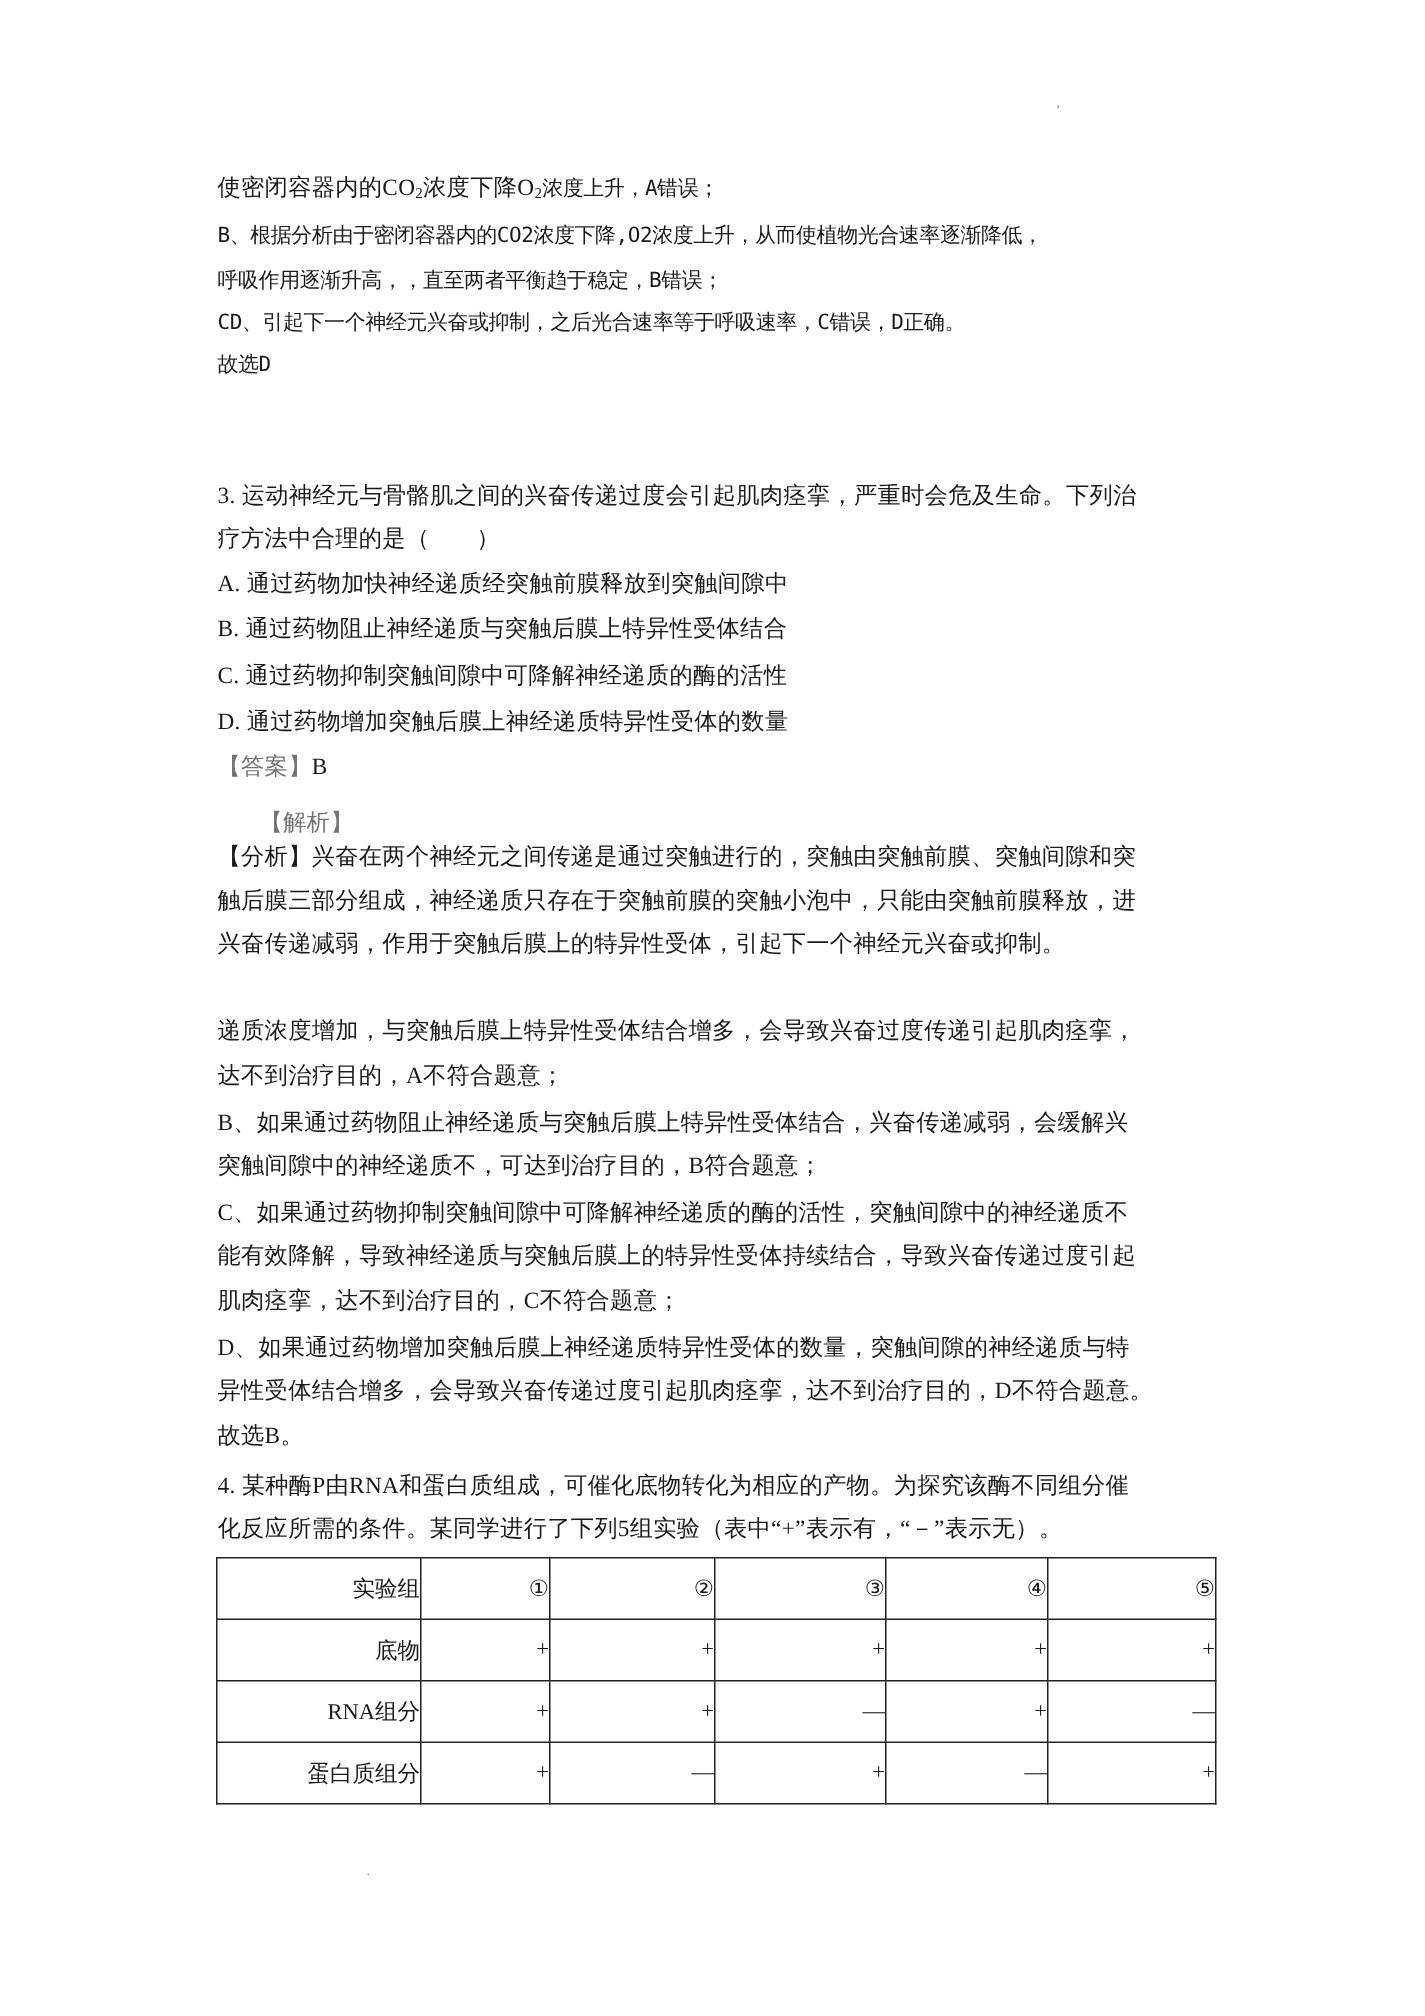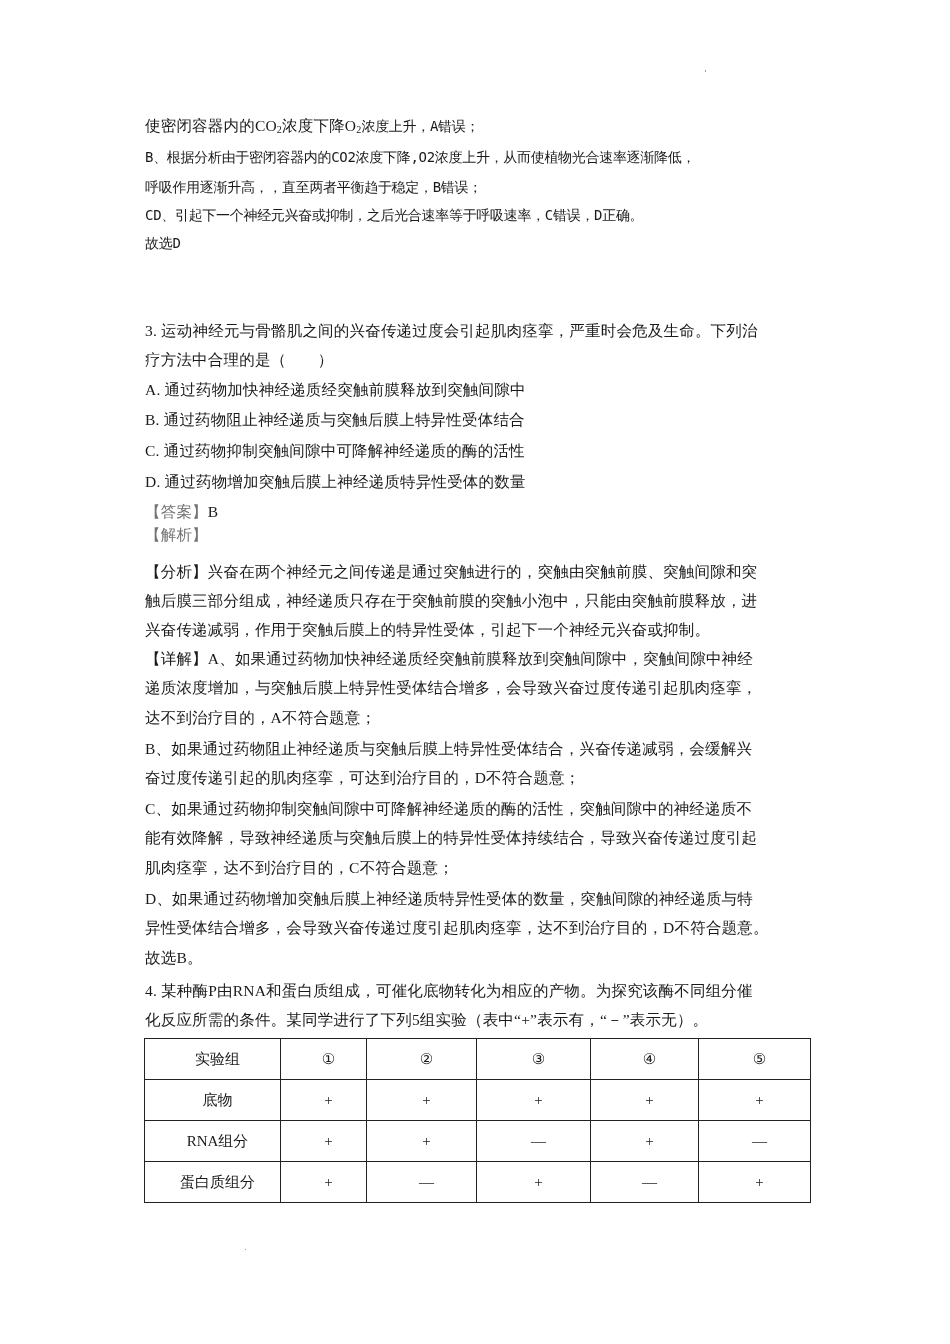--- a/index.html
+++ b/index.html
@@ -52,21 +52,21 @@
       left: 144px;
       top: 1038px;
       border-collapse: collapse;
       font-size: 15px;
     }
     table.exp td {
       border: 1.5px solid #222;
       height: 40px;
       padding: 0 0 0 10px;
       vertical-align: middle;
-      text-align: center;
+      text-align: right;
     }
   </style>
 </head>
 <body>
 
 <div class="page">
 
   <div class="mark" style="left:705px; top:70px;"></div>
 
   <div class="line" style="top:116px;"><span>使密闭容器内的CO</span><sub>2</sub><span>浓度下降O</span><sub>2</sub><span class="mono-ish">浓度上升，A错误；</span></div>
@@ -76,31 +76,30 @@
   <div class="line mono-ish" style="top:233px;">故选D</div>
 
   <div class="line" style="top:321px;">3. 运动神经元与骨骼肌之间的兴奋传递过度会引起肌肉痉挛，严重时会危及生命。下列治</div>
   <div class="line" style="top:350px;">疗方法中合理的是（　　）</div>
   <div class="line" style="top:410px;">B. 通过药物阻止神经递质与突触后膜上特异性受体结合</div>
   <div class="line" style="top:380px;">A. 通过药物加快神经递质经突触前膜释放到突触间隙中</div>
   <div class="line" style="top:441px;">C. 通过药物抑制突触间隙中可降解神经递质的酶的活性</div>
   <div class="line" style="top:472px;">D. 通过药物增加突触后膜上神经递质特异性受体的数量</div>
 
   <div class="line" style="top:502px;"><span class="blue-label">【答案】</span><span>B</span></div>
-  <div class="line blue-label" style="top:525px;">【解析】</div>
+  <div class="line blue-label" style="top:539px;margin-left:28px;">【解析】</div>
 
   <div class="line" style="top:562px;">【分析】兴奋在两个神经元之间传递是通过突触进行的，突触由突触前膜、突触间隙和突</div>
   <div class="line" style="top:591px;">触后膜三部分组成，神经递质只存在于突触前膜的突触小泡中，只能由突触前膜释放，进</div>
   <div class="line" style="top:620px;">兴奋传递减弱，作用于突触后膜上的特异性受体，引起下一个神经元兴奋或抑制。</div>
 
-  <div class="line" style="top:649px;">【详解】A、如果通过药物加快神经递质经突触前膜释放到突触间隙中，突触间隙中神经</div>
   <div class="line" style="top:678px;">递质浓度增加，与突触后膜上特异性受体结合增多，会导致兴奋过度传递引起肌肉痉挛，</div>
   <div class="line" style="top:708px;">达不到治疗目的，A不符合题意；</div>
   <div class="line" style="top:739px;">B、如果通过药物阻止神经递质与突触后膜上特异性受体结合，兴奋传递减弱，会缓解兴</div>
-  <div class="line" style="top:768px;">奋过度传递引起的肌肉痉挛，可达到治疗目的，D不符合题意；</div>
+  <div class="line" style="top:768px;">突触间隙中的神经递质不，可达到治疗目的，B符合题意；</div>
   <div class="line" style="top:799px;">C、如果通过药物抑制突触间隙中可降解神经递质的酶的活性，突触间隙中的神经递质不</div>
   <div class="line" style="top:828px;">能有效降解，导致神经递质与突触后膜上的特异性受体持续结合，导致兴奋传递过度引起</div>
   <div class="line" style="top:858px;">肌肉痉挛，达不到治疗目的，C不符合题意；</div>
   <div class="line" style="top:889px;">D、如果通过药物增加突触后膜上神经递质特异性受体的数量，突触间隙的神经递质与特</div>
   <div class="line" style="top:918px;">异性受体结合增多，会导致兴奋传递过度引起肌肉痉挛，达不到治疗目的，D不符合题意。</div>
   <div class="line" style="top:948px;">故选B。</div>
 
   <div class="line" style="top:981px;">4. 某种酶P由RNA和蛋白质组成，可催化底物转化为相应的产物。为探究该酶不同组分催</div>
   <div class="line" style="top:1010px;">化反应所需的条件。某同学进行了下列5组实验（表中“+”表示有，“－”表示无）。</div>
 

